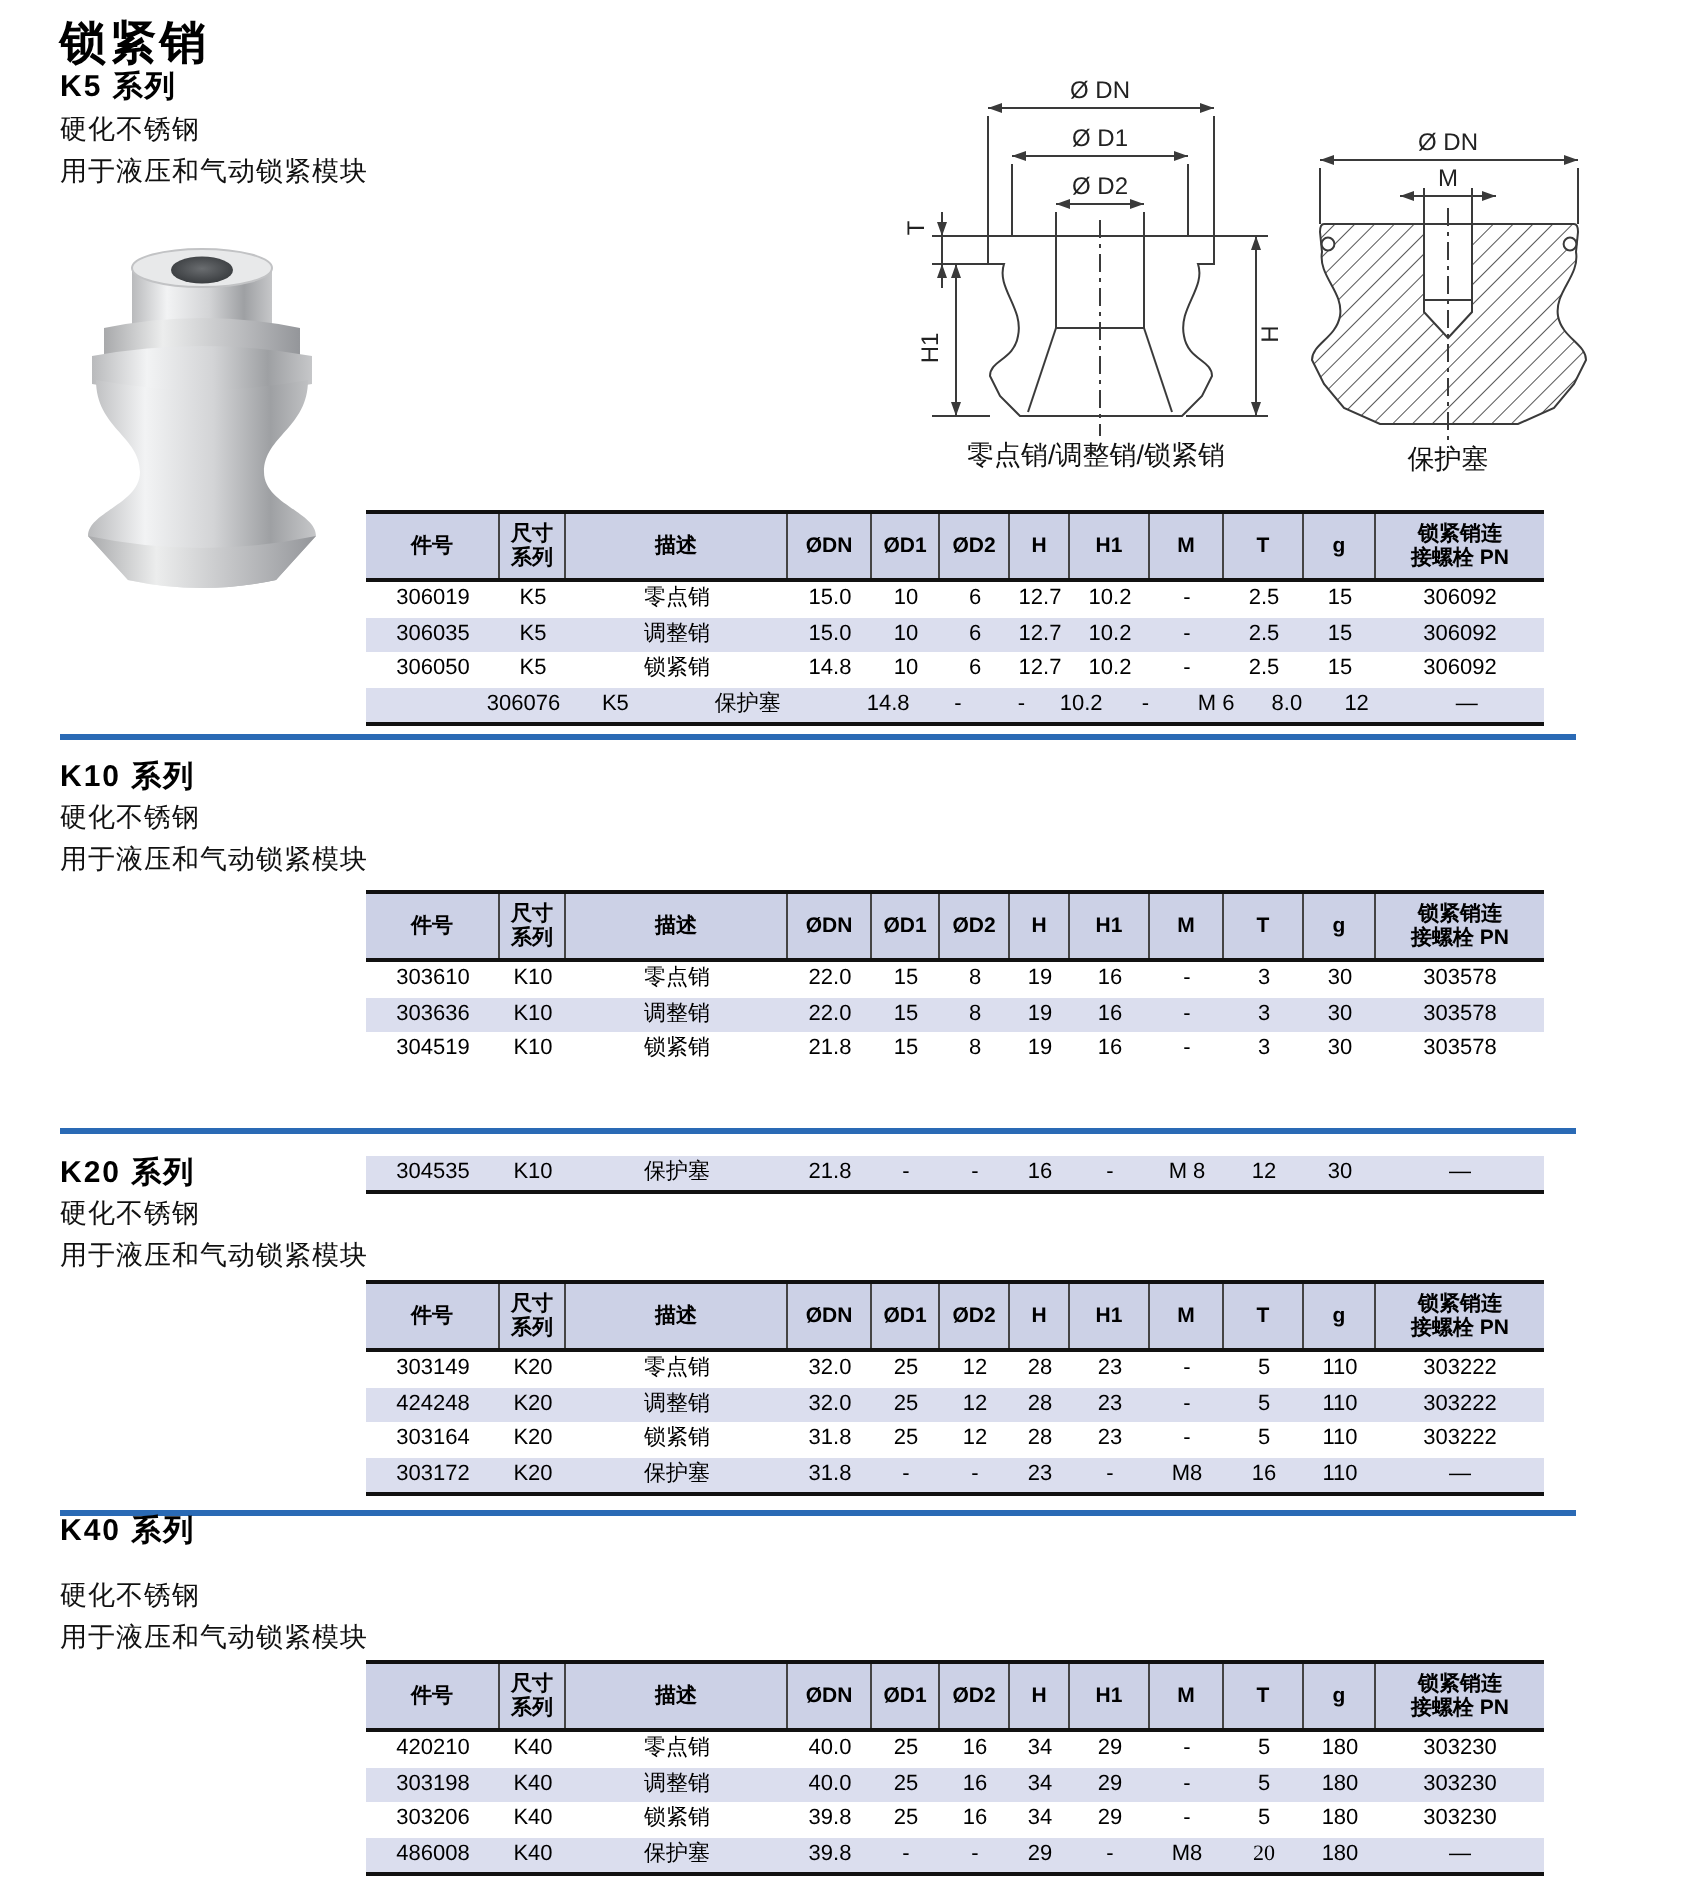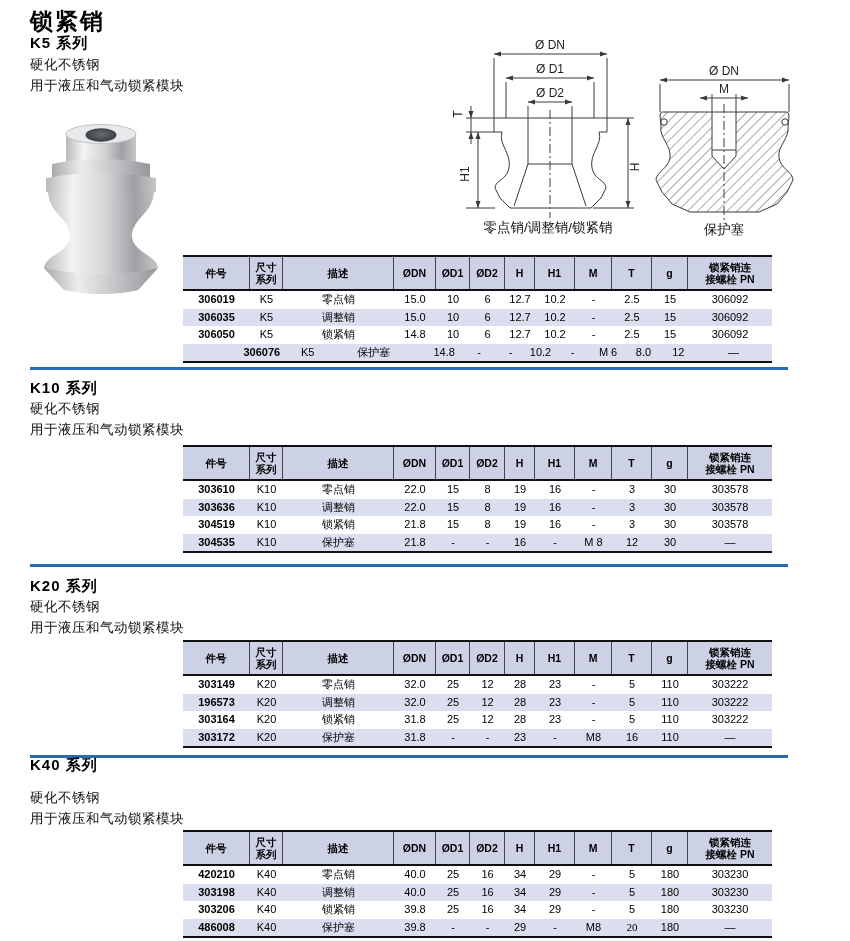--- a/index.html
+++ b/index.html
@@ -18,21 +18,21 @@
   .dtable { position:absolute; left:183px; width:589px; border-top:2px solid #111; border-bottom:2px solid #111; }
   .thead { display:flex; height:34px; border-bottom:2px solid #111; }
   .th {
     display:flex; align-items:center; justify-content:center; text-align:center;
     font-size:10.5px; font-weight:700; line-height:12px; white-space:pre-line;
     border-right:1px solid #444; height:100%;
   }
   .th:last-child { border-right:none; }
   .tr { display:flex; height:17.5px; }
   .td { display:flex; align-items:center; justify-content:center; font-size:11px; line-height:11px; }
-  .td.pn { font-weight:bold; }
+  .td.pn { font-weight:normal; }
 
   .photo { position:absolute; left:12px; top:118px; width:178px; height:182px; }
   .drawing { position:absolute; }
   .drawing text { font-family:"Liberation Sans","DejaVu Sans",sans-serif; }
   .dim-label { font-size:12px; fill:#222; }
   .cap-label { font-size:13.5px; fill:#111; }
 </style>
 </head>
 <body>
 
@@ -296,21 +296,21 @@
         <div class="td" style="width: 42px;">21.8</div>
         <div class="td" style="width: 34px;">15</div>
         <div class="td" style="width: 35px;">8</div>
         <div class="td" style="width: 30px;">19</div>
         <div class="td" style="width: 40px;">16</div>
         <div class="td" style="width: 37px;">-</div>
         <div class="td" style="width: 40px;">3</div>
         <div class="td" style="width: 36px;">30</div>
         <div class="td" style="width: 84px;">303578</div>
       </div>
-      <div class="tr" style="background: rgb(219, 222, 238);">
+      <div class="tr" style="background: rgb(219, 222, 238); margin-top: 44px;">
         <div class="td pn" style="width: 67px;">304535</div>
         <div class="td" style="width: 33px;">K10</div>
         <div class="td" style="width: 111px;">保护塞</div>
         <div class="td" style="width: 42px;">21.8</div>
         <div class="td" style="width: 34px;">-</div>
         <div class="td" style="width: 35px;">-</div>
         <div class="td" style="width: 30px;">16</div>
         <div class="td" style="width: 40px;">-</div>
         <div class="td" style="width: 37px;">M 8</div>
         <div class="td" style="width: 40px;">12</div>
@@ -348,21 +348,21 @@
         <div class="td" style="width: 34px;">25</div>
         <div class="td" style="width: 35px;">12</div>
         <div class="td" style="width: 30px;">28</div>
         <div class="td" style="width: 40px;">23</div>
         <div class="td" style="width: 37px;">-</div>
         <div class="td" style="width: 40px;">5</div>
         <div class="td" style="width: 36px;">110</div>
         <div class="td" style="width: 84px;">303222</div>
       </div>
       <div class="tr" style="background: rgb(219, 222, 238);">
-        <div class="td pn" style="width: 67px;">196573</div>
+        <div class="td pn" style="width: 67px;">424248</div>
         <div class="td" style="width: 33px;">K20</div>
         <div class="td" style="width: 111px;">调整销</div>
         <div class="td" style="width: 42px;">32.0</div>
         <div class="td" style="width: 34px;">25</div>
         <div class="td" style="width: 35px;">12</div>
         <div class="td" style="width: 30px;">28</div>
         <div class="td" style="width: 40px;">23</div>
         <div class="td" style="width: 37px;">-</div>
         <div class="td" style="width: 40px;">5</div>
         <div class="td" style="width: 36px;">110</div>

